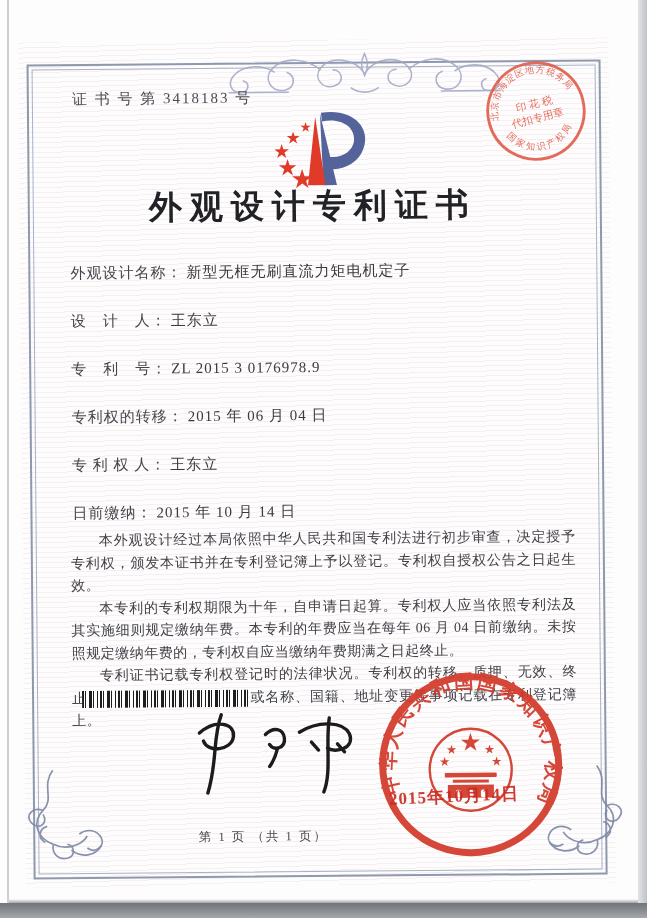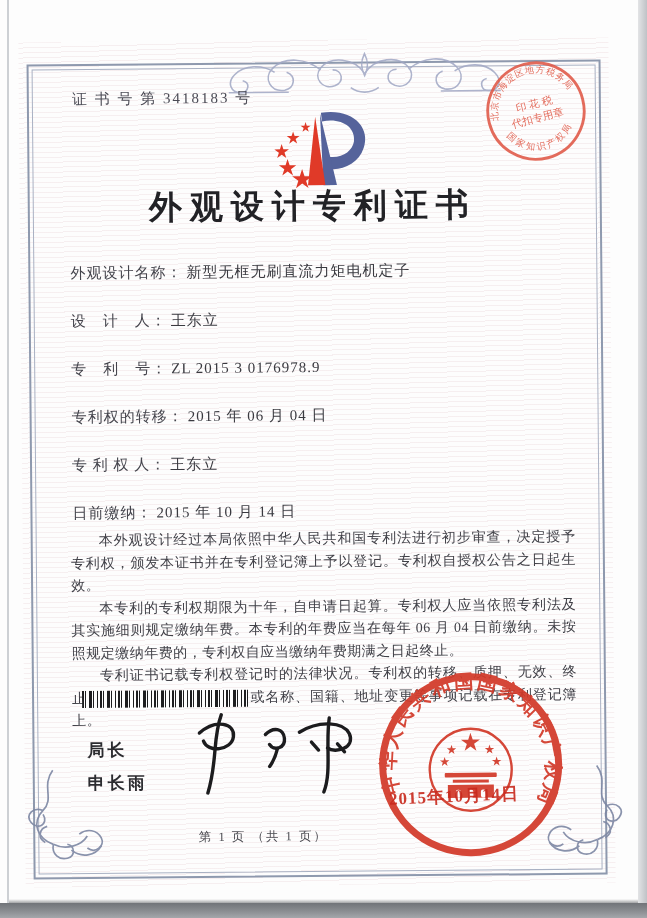--- a/index.html
+++ b/index.html
@@ -168,24 +168,20 @@
     </div>
 
     <div class="paragraphs">
       <p>本外观设计经过本局依照中华人民共和国专利法进行初步审查，决定授予专利权，颁发本证书并在专利登记簿上予以登记。专利权自授权公告之日起生效。</p>
       <p>本专利的专利权期限为十年，自申请日起算。专利权人应当依照专利法及其实施细则规定缴纳年费。本专利的年费应当在每年 06 月 04 日前缴纳。未按照规定缴纳年费的，专利权自应当缴纳年费期满之日起终止。</p>
       <p>专利证书记载专利权登记时的法律状况。专利权的转移、质押、无效、终止、恢复和专利权人的姓名或名称、国籍、地址变更等事项记载在专利登记簿上。</p>
     </div>
 
     <div class="barcode"></div>
 
-    <div class="signer">
-      <div>局长</div>
-      <div>申长雨</div>
-    </div>
 
     <svg class="signature-svg" viewBox="0 0 190 112">
       <g stroke="#1c1c1e" stroke-width="3.4" fill="none" stroke-linecap="round" stroke-linejoin="round">
         <path d="M44,16 C35,40 40,62 30,94"></path>
         <path d="M22,34 C38,20 58,24 56,38 C54,52 30,54 26,42"></path>
         <path d="M88,36 C96,28 106,30 107,40 C108,50 96,53 92,46"></path>
         <path d="M100,50 C98,58 95,64 92,68"></path>
         <path d="M122,34 C142,22 166,24 172,36 C178,50 158,56 150,50"></path>
         <path d="M152,20 C148,46 154,74 146,94"></path>
         <path d="M134,44 l7,8"></path>

